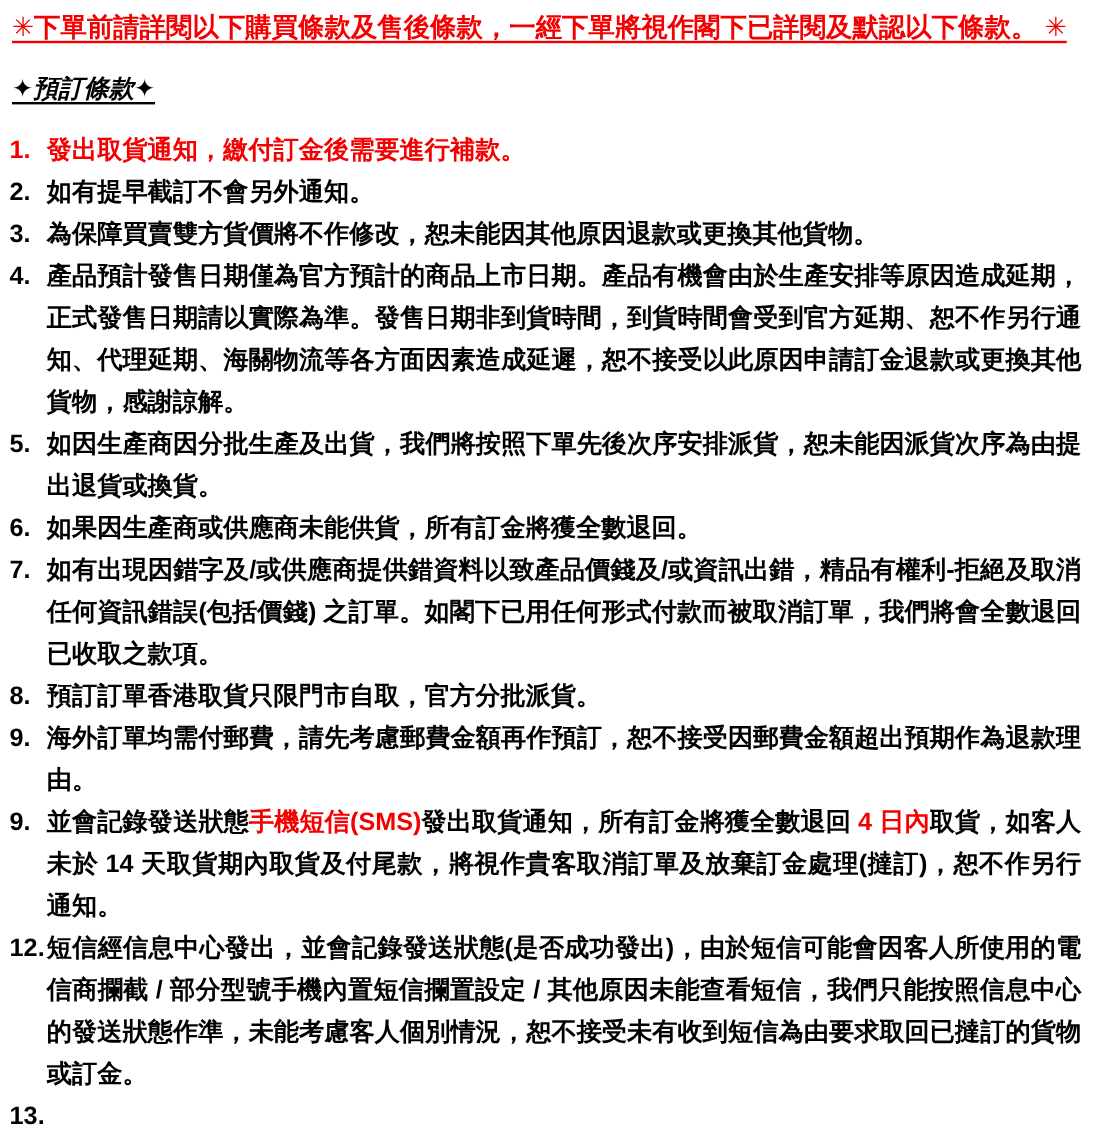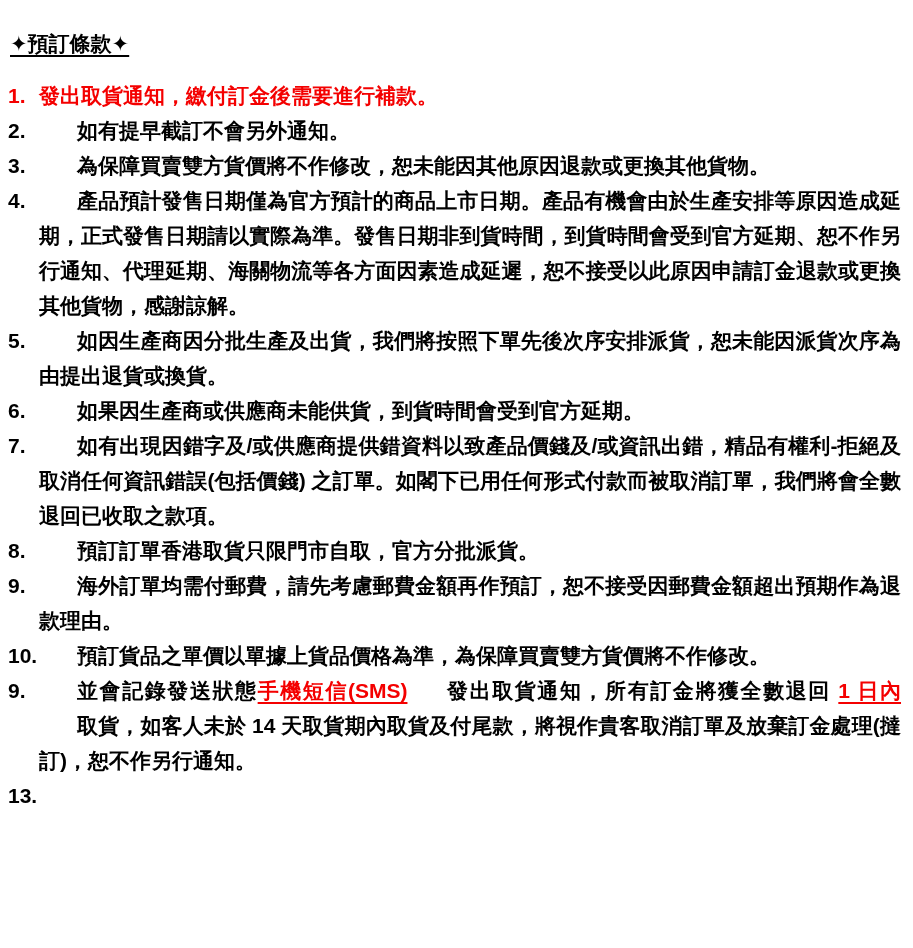--- a/index.html
+++ b/index.html
@@ -25,20 +25,21 @@
   .header-notice {
     color: var(--red);
     font-size: 22px;
     line-height: 1.35;
     text-decoration: underline;
     text-underline-offset: 4px;
     margin-left: 2px;
   }
   .section-title-wrap {
     margin: 22px 0 0 2px;
+    font-style: italic;
   }
   .section-title {
     display: inline-block;
     font-size: 21px;
     color: var(--black);
     text-decoration: underline;
     text-underline-offset: 4px;
   }
   .terms-list {
     margin-top: 20px;
@@ -50,32 +51,32 @@
     align-items: flex-start;
   }
   .term-num {
     flex: 0 0 31px;
     white-space: nowrap;
   }
   .term-body {
     flex: 1 1 auto;
     text-align: justify;
   }
-  .seg.normal { color: var(--black); margin-left: 38px; }
+  .seg.normal { color: var(--black); }
   .seg.red { color: var(--red); }
   .seg.red-underline {
     color: var(--red);
-    text-decoration: underline;
     text-underline-offset: 4px;
   }
 </style>
 </head>
 <body>
 
 <div class="page">
+  <div class="header-notice">✳下單前請詳閱以下購買條款及售後條款，一經下單將視作閣下已詳閱及默認以下條款。 ✳</div>
 
   <div class="section-title-wrap">
     <span class="section-title">✦預訂條款✦</span>
   </div>
 
   <div class="terms-list">
       <div class="term-item">
         <span class="term-num" style="color: var(--red);">1.</span>
         <span class="term-body"><span class="seg red">發出取貨通知，繳付訂金後需要進行補款。</span></span>
       </div>
@@ -90,40 +91,40 @@
       <div class="term-item">
         <span class="term-num">4.</span>
         <span class="term-body"><span class="seg normal">產品預計發售日期僅為官方預計的商品上市日期。產品有機會由於生產安排等原因造成延期，正式發售日期請以實際為準。發售日期非到貨時間，到貨時間會受到官方延期、恕不作另行通知、代理延期、海關物流等各方面因素造成延遲，恕不接受以此原因申請訂金退款或更換其他貨物，感謝諒解。</span></span>
       </div>
       <div class="term-item">
         <span class="term-num">5.</span>
         <span class="term-body"><span class="seg normal">如因生產商因分批生產及出貨，我們將按照下單先後次序安排派貨，恕未能因派貨次序為由提出退貨或換貨。</span></span>
       </div>
       <div class="term-item">
         <span class="term-num">6.</span>
-        <span class="term-body"><span class="seg normal">如果因生產商或供應商未能供貨，到貨時間會受到官方延期。</span></span>
+        <span class="term-body"><span class="seg normal">如果因生產商或供應商未能供貨，所有訂金將獲全數退回。</span></span>
       </div>
       <div class="term-item">
         <span class="term-num">7.</span>
         <span class="term-body"><span class="seg normal">如有出現因錯字及/或供應商提供錯資料以致產品價錢及/或資訊出錯，精品有權利-拒絕及取消任何資訊錯誤(包括價錢) 之訂單。如閣下已用任何形式付款而被取消訂單，我們將會全數退回已收取之款項。</span></span>
       </div>
       <div class="term-item">
         <span class="term-num">8.</span>
         <span class="term-body"><span class="seg normal">預訂訂單香港取貨只限門市自取，官方分批派貨。</span></span>
       </div>
       <div class="term-item">
         <span class="term-num">9.</span>
         <span class="term-body"><span class="seg normal">海外訂單均需付郵費，請先考慮郵費金額再作預訂，恕不接受因郵費金額超出預期作為退款理由。</span></span>
       </div>
       <div class="term-item">
-        <span class="term-num">10.</span>
-        <span class="term-body"><span class="seg normal">預訂貨品之單價以單據上貨品價格為準，為保障買賣雙方貨價將不作修改。</span></span>
+        <span class="term-num">9.</span>
+        <span class="term-body"><span class="seg normal">並會記錄發送狀態</span><span class="seg red-underline">手機短信(SMS)</span><span class="seg normal">發出取貨通知，所有訂金將獲全數退回 </span><span class="seg red-underline">4 日內</span><span class="seg normal">取貨，如客人未於 14 天取貨期內取貨及付尾款，將視作貴客取消訂單及放棄訂金處理(撻訂)，恕不作另行通知。</span></span>
       </div>
       <div class="term-item">
-        <span class="term-num">9.</span>
-        <span class="term-body"><span class="seg normal">並會記錄發送狀態</span><span class="seg red-underline">手機短信(SMS)</span><span class="seg normal">發出取貨通知，所有訂金將獲全數退回 </span><span class="seg red-underline">1 日內</span><span class="seg normal">取貨，如客人未於 14 天取貨期內取貨及付尾款，將視作貴客取消訂單及放棄訂金處理(撻訂)，恕不作另行通知。</span></span>
+        <span class="term-num">12.</span>
+        <span class="term-body"><span class="seg normal">短信經信息中心發出，並會記錄發送狀態(是否成功發出)，由於短信可能會因客人所使用的電信商攔截 / 部分型號手機內置短信攔置設定 / 其他原因未能查看短信，我們只能按照信息中心的發送狀態作準，未能考慮客人個別情況，恕不接受未有收到短信為由要求取回已撻訂的貨物或訂金。</span></span>
       </div>
       <div class="term-item">
         <span class="term-num">13.</span>
         <span class="term-body"></span>
       </div>
     </div>
 </div>
 
 </body></html>

